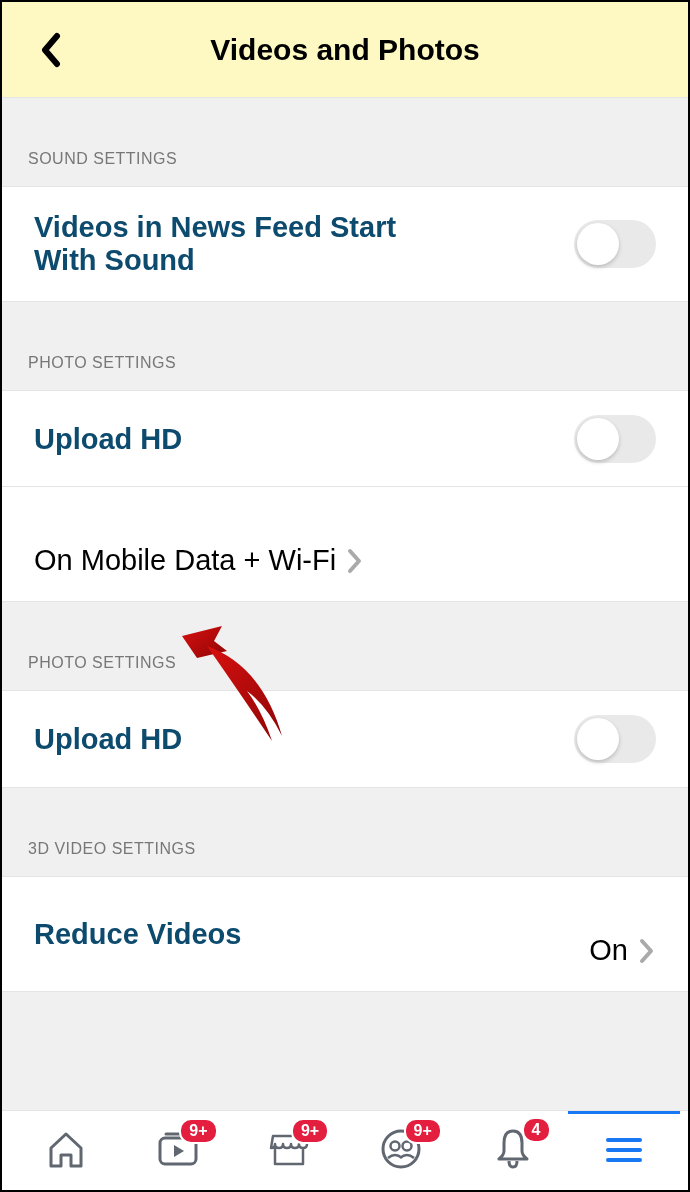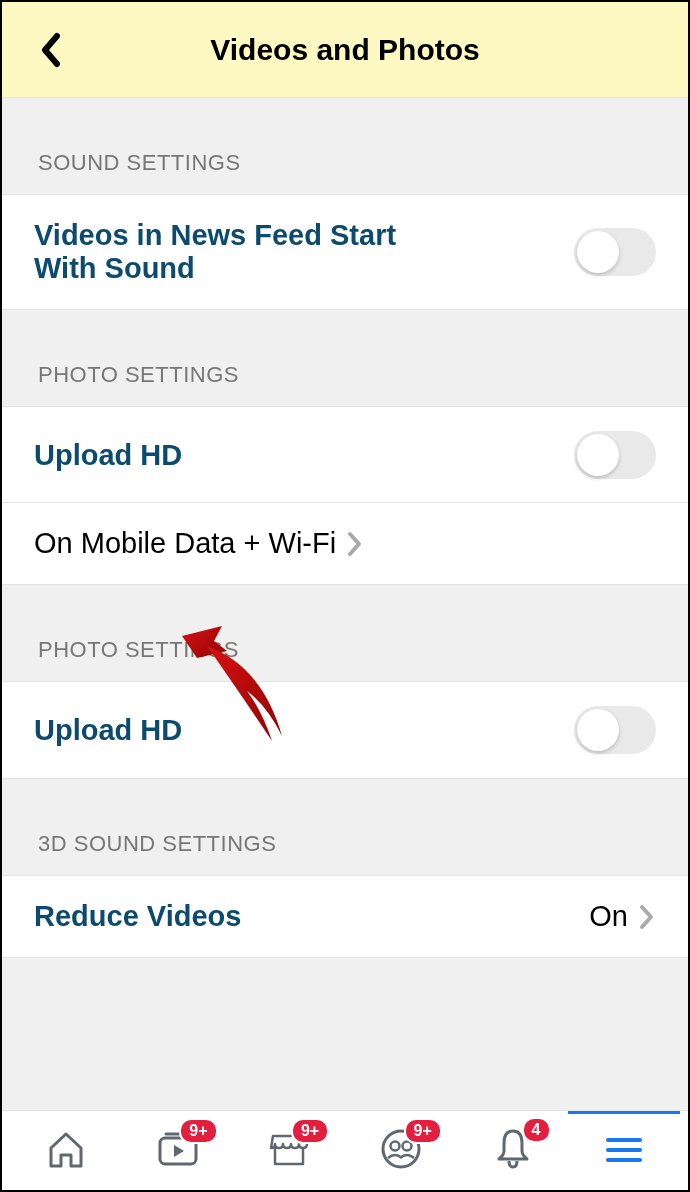--- a/index.html
+++ b/index.html
@@ -41,22 +41,22 @@
       font-size: 30px;
       font-weight: 800;
       color: #000;
     }
     .content {
       flex: 1;
       background: #f0f0f0;
       overflow-y: auto;
     }
     .section-header {
-      padding: 52px 32px 18px 36px;
-      font-size: 22px;
+      padding: 52px 32px 18px 26px;
+      font-size: 16px;
       font-weight: 500;
       letter-spacing: 0.5px;
       color: #777;
     }
     .row {
       background: #fff;
       padding: 24px 32px;
       display: flex;
       align-items: center;
       justify-content: space-between;
@@ -76,20 +76,21 @@
     .row-label {
       font-size: 29px;
       font-weight: 700;
       color: #0c4a6e;
       max-width: 420px;
     }
     .row-right {
       display: flex;
       align-items: center;
       gap: 10px;
+      margin-top: 33px;
     }
     .row-value {
       font-size: 29px;
       font-weight: 500;
       color: #000;
     }
     .toggle {
       width: 82px;
       height: 48px;
       border-radius: 24px;
@@ -199,21 +200,21 @@
     </div>
 
     <div class="section-header">PHOTO SETTINGS</div>
     <div class="row">
       <div class="row-label">Upload HD</div>
       <div class="toggle">
         <div class="toggle-knob"></div>
       </div>
     </div>
 
-    <div class="section-header">3D SOUND SETTINGS</div>
+    <div class="section-header">3D VIDEO SETTINGS</div>
     <div class="row">
       <div class="row-label">Reduce Videos</div>
       <div class="row-right">
         <div class="row-value">On</div>
         <svg class="chevron-right" viewBox="0 0 18 28">
           <path d="M4 4 L13 14 L4 24" stroke="#aaa" stroke-width="4" fill="none" stroke-linecap="round" stroke-linejoin="round"></path>
         </svg>
       </div>
     </div>
 

